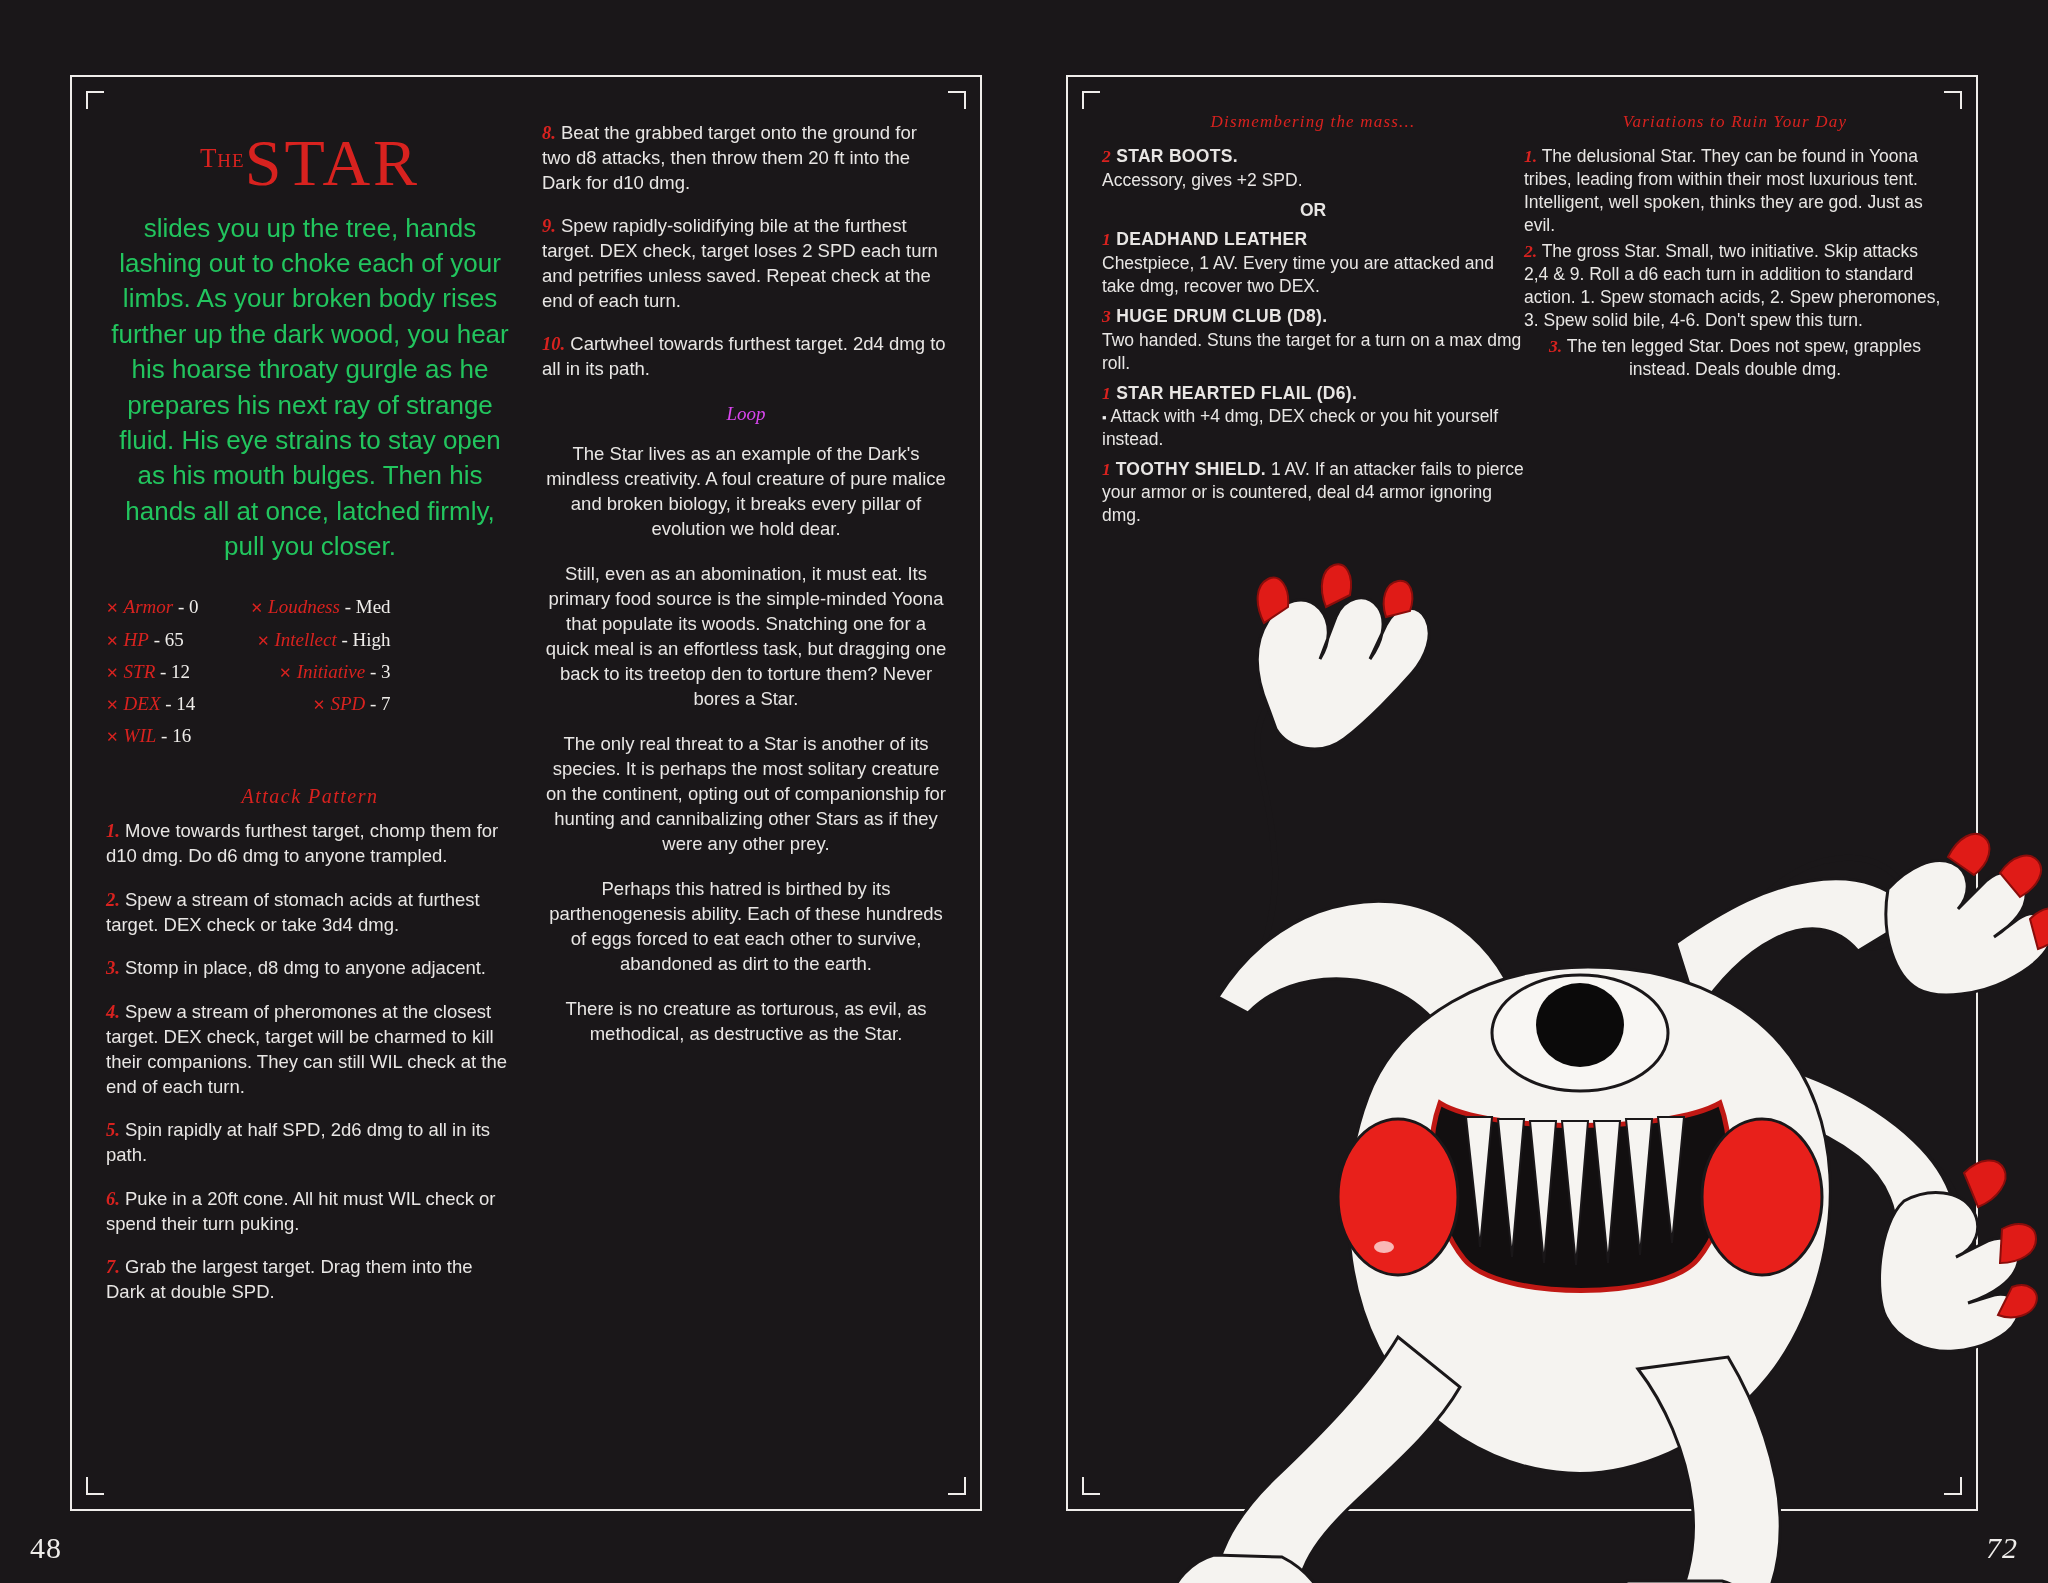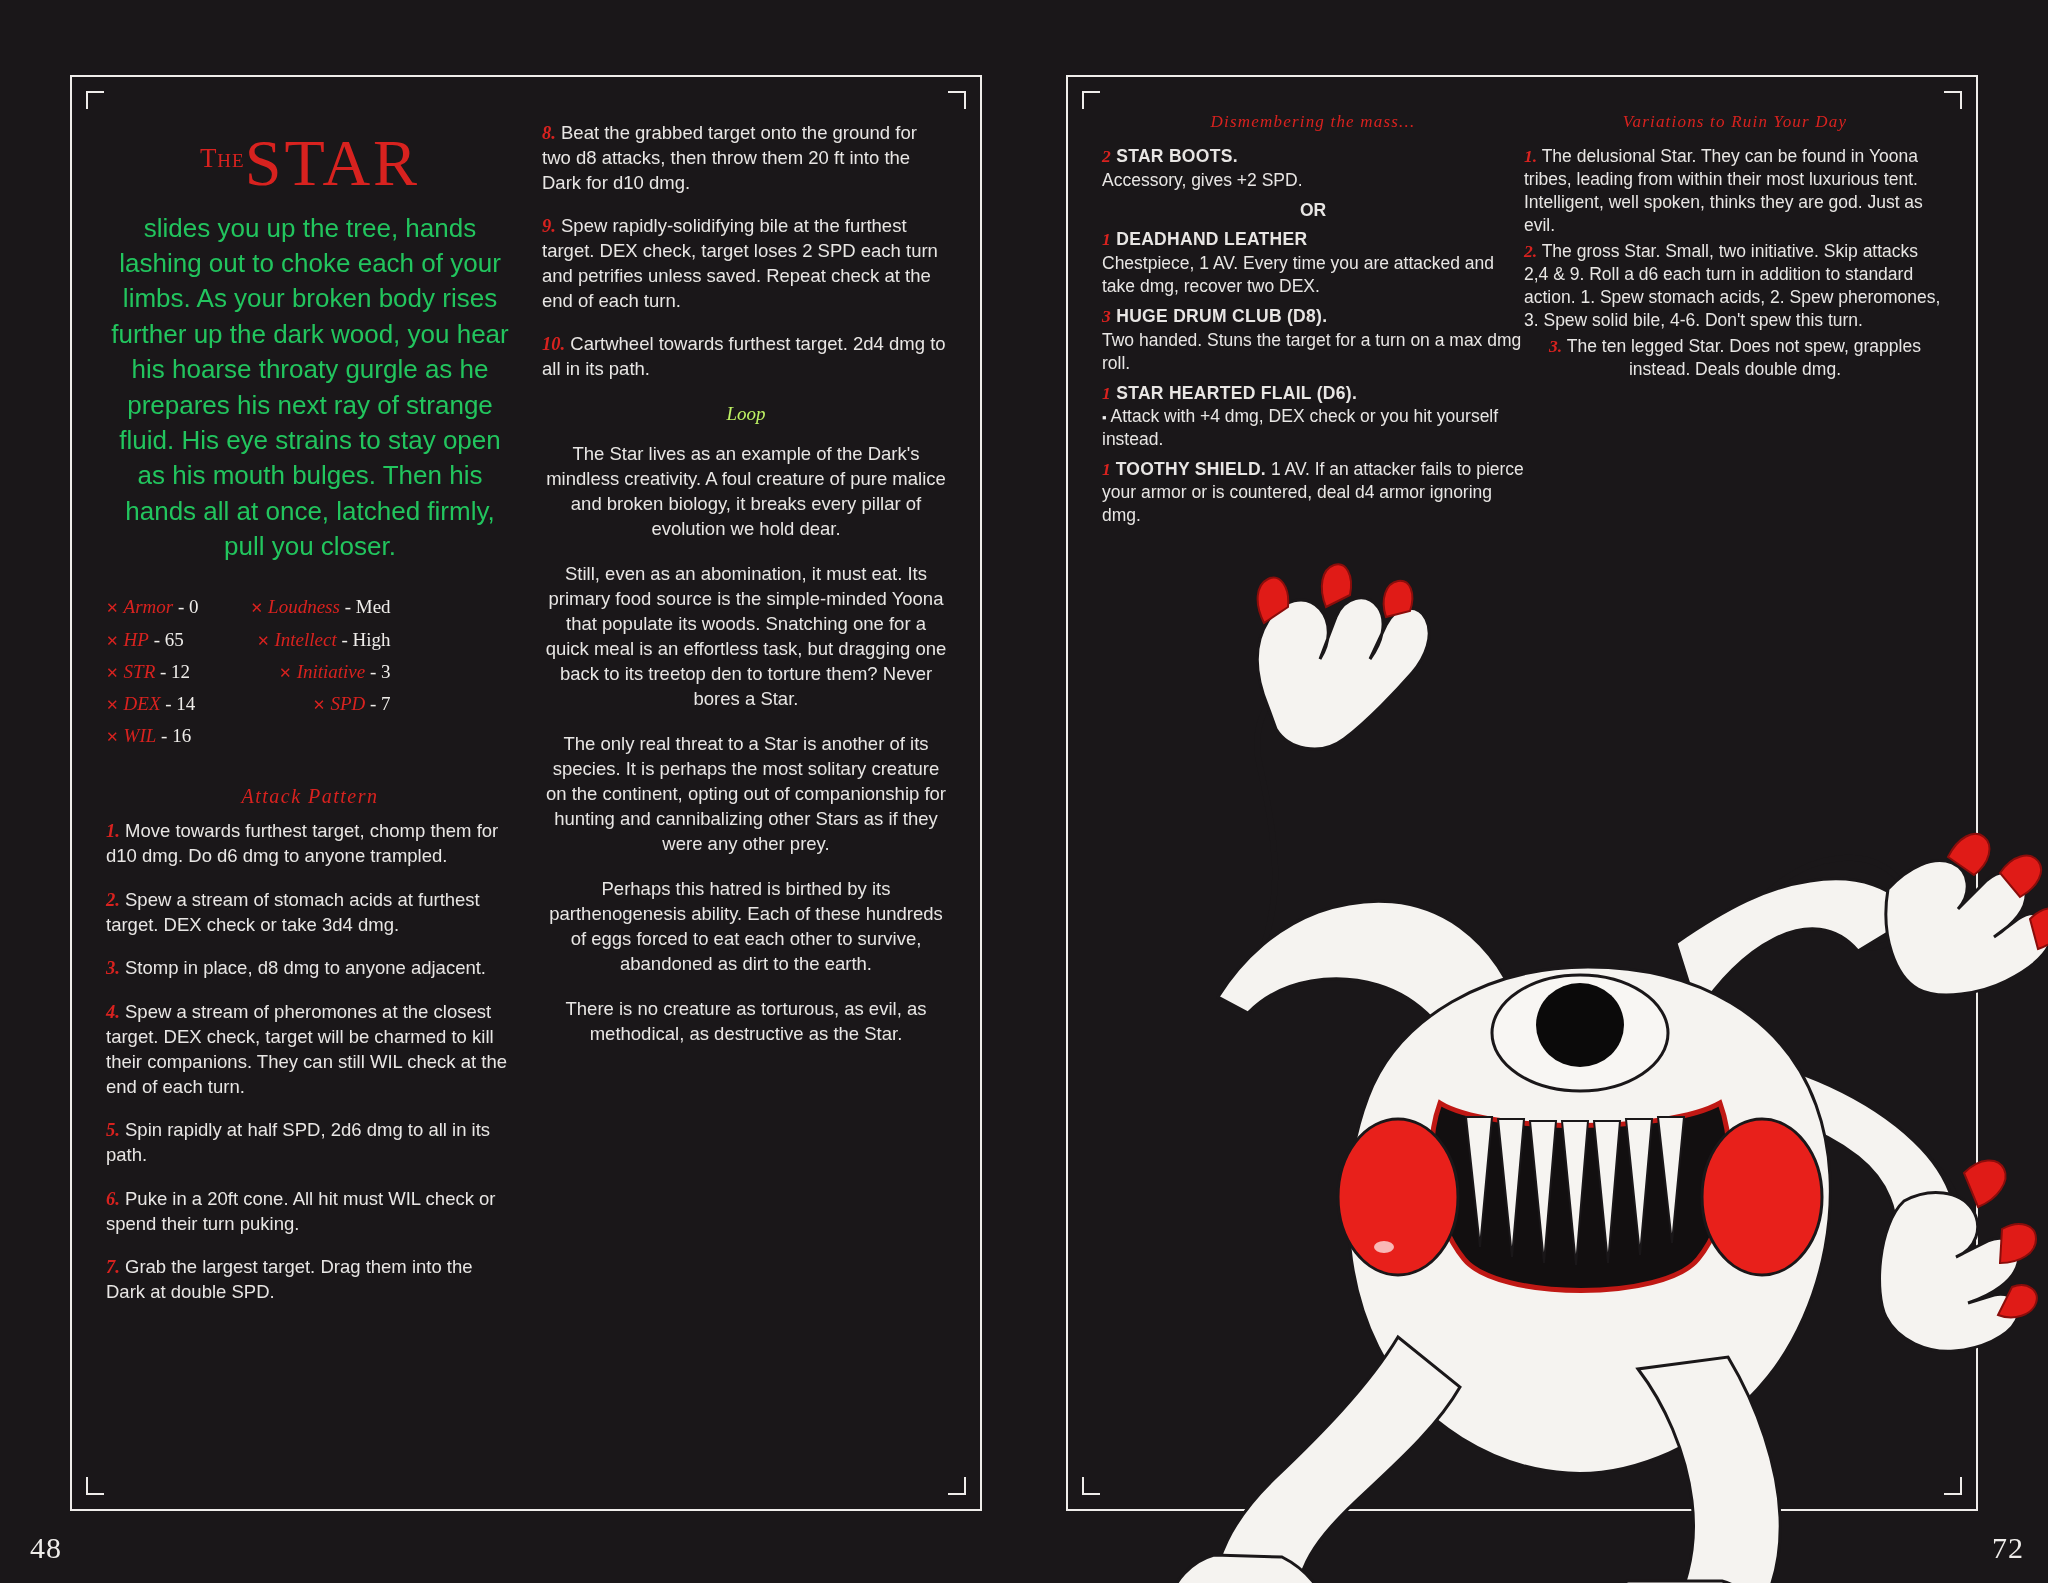--- a/index.html
+++ b/index.html
@@ -65,21 +65,21 @@
 
   .page-number {
     position: absolute;
     bottom: 18px;
     font-size: 30px;
     color: #efedea;
     font-family: "Liberation Serif", serif;
     letter-spacing: 1px;
   }
   .page.left .page-number { left: 30px; }
-  .page.right .page-number { right: 24px; }
+  .page.right .page-number { right: 30px; font-style: italic; }
 
   
   .cols {
     position: absolute;
     left: 34px;
     right: 30px;
     top: 42px;
     bottom: 24px;
     display: flex;
     gap: 28px;
@@ -149,21 +149,21 @@
     font-weight: bold;
   }
   .col.right .attack:first-child { margin-top: 2px; }
   .lore {
     text-align: center;
     margin-bottom: 20px;
     font-size: 18.5px;
     line-height: 1.35;
   }
   .loop {
-    color: #bef264;
+    color: #d946ef;
     font-family: "Liberation Serif", serif;
     font-style: italic;
     text-align: center;
     font-size: 19px;
     margin: 8px 0 16px;
   }
 
   
   .rcols {
     position: absolute;

